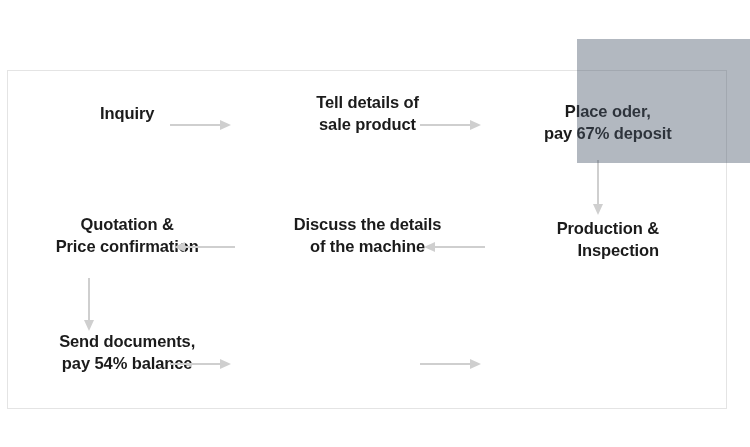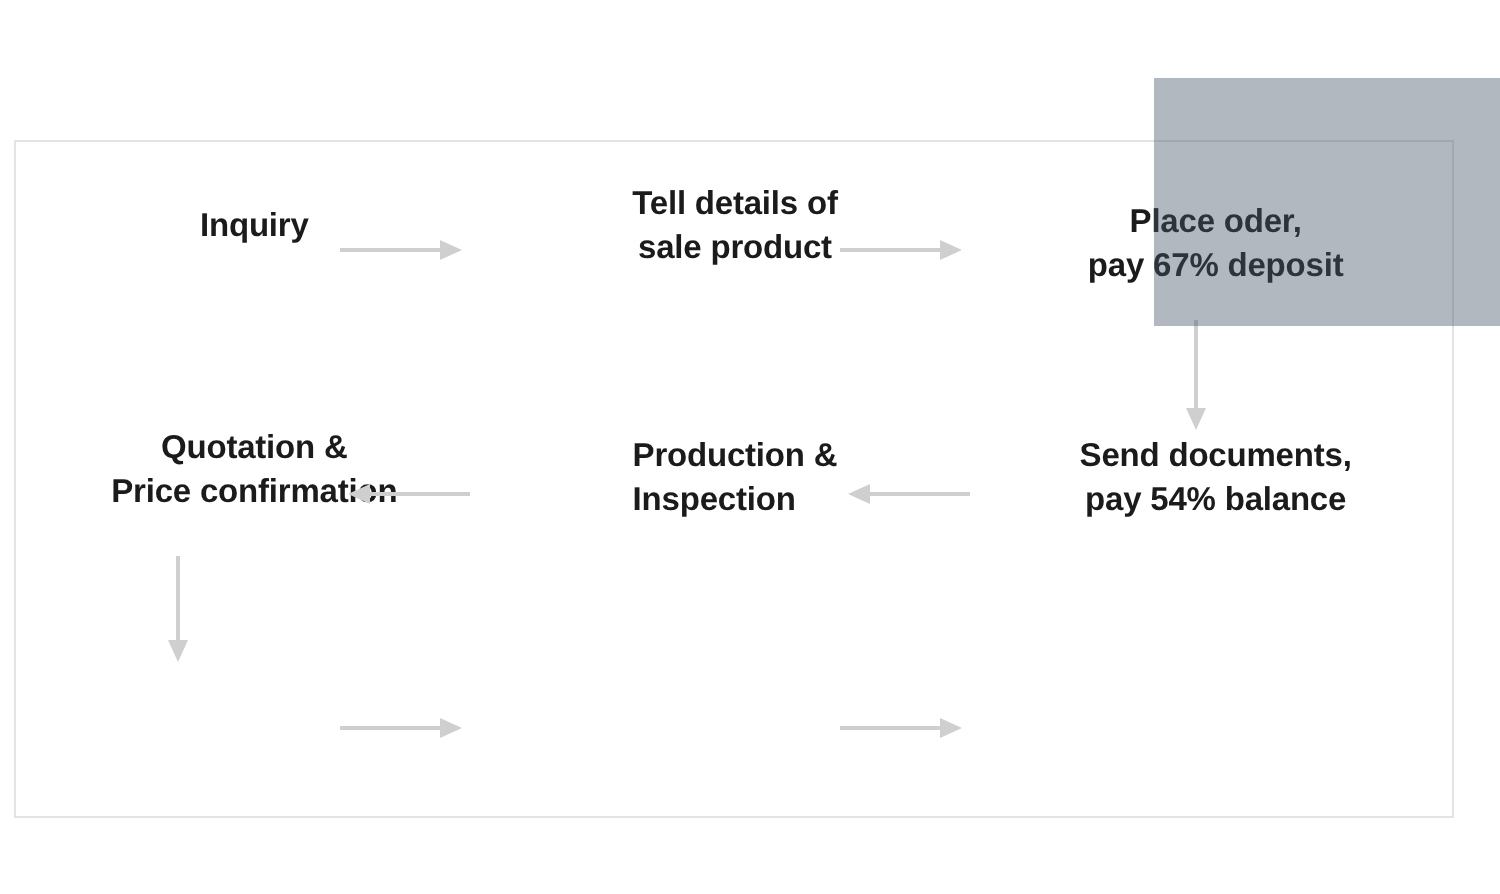--- a/index.html
+++ b/index.html
@@ -57,21 +57,21 @@
   .step {
     font-size: 16.5px;
     font-weight: bold;
     color: #1b1b1b;
     line-height: 1.33;
     text-align: center;
     white-space: pre-line;
     letter-spacing: -0.1px;
   }
   .step.align-left {
-    text-align: left;
+    text-align: right;
   }
 
   
   .row1 .step { transform: translateY(-13px); }
   .row2 .step { transform: translateY(-4px); }
   .row3 .step { transform: translateY(0px); }
 
   
   .arrow {
     position: absolute;
@@ -111,20 +111,24 @@
     <div class="cell row2">
       <div class="step">Place oder,
 pay 67% deposit</div>
     </div>
 
     <div class="cell row2">
       <div class="step">Quotation &amp;
 Price confirmation</div>
     </div>
 
+    <div class="cell row2">
+      <div class="step">Discuss the details
+of the machine</div>
+    </div>
 
     <div class="cell row3">
       <div class="step align-left">Production &amp;
 Inspection</div>
     </div>
 
     <div class="cell row3">
       <div class="step">Send documents,
 pay 54% balance</div>
     </div>

